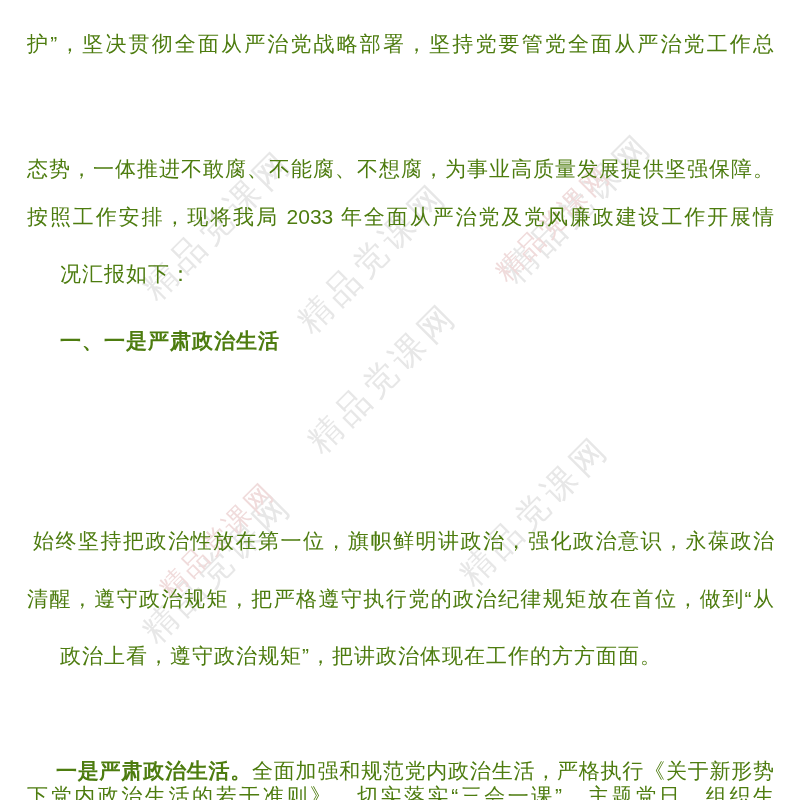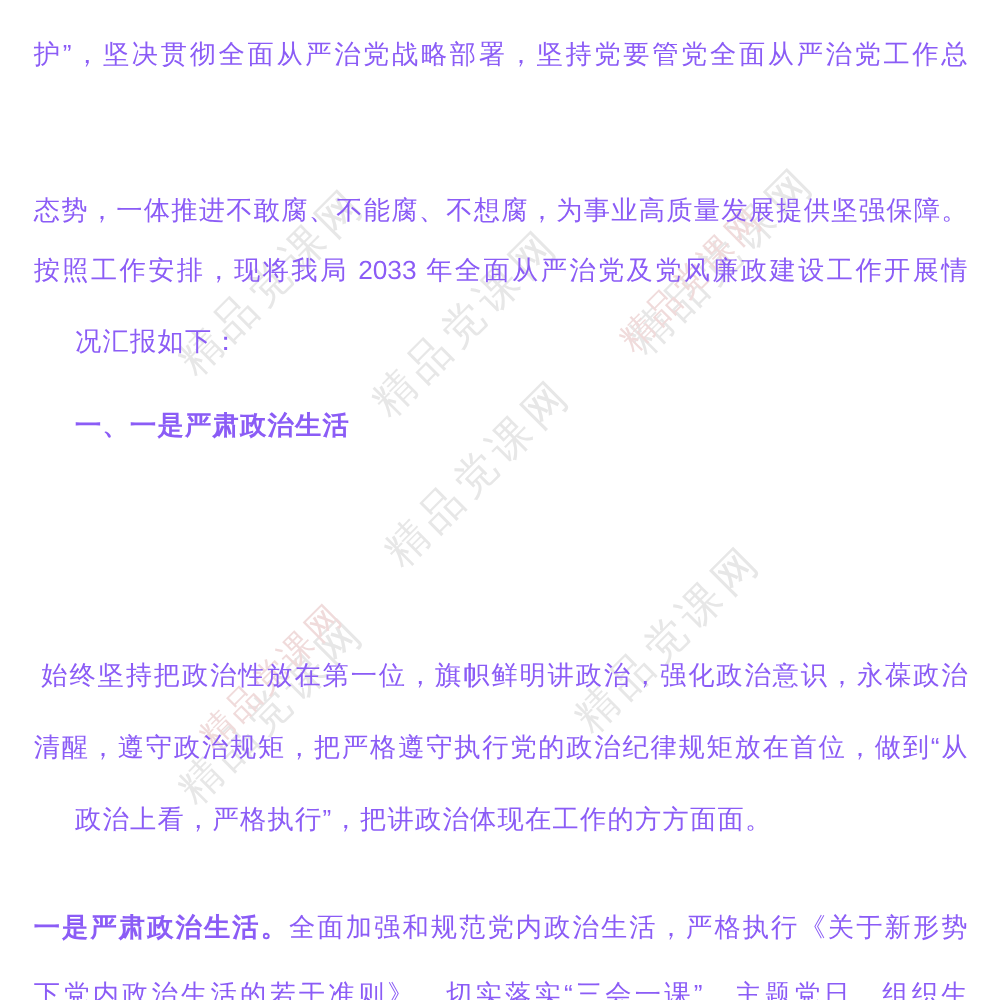--- a/index.html
+++ b/index.html
@@ -47,21 +47,21 @@
     inset: 0;
     z-index: 1;
   }
   .line {
     position: absolute;
     left: 27px;
     right: 26px;
     height: 30px;
     line-height: 30px;
     font-size: 21px;
-    color: #8b5cf6;
+    color: #4d7c0f;
     white-space: normal;
   }
   .just {
     text-align: justify;
     text-align-last: justify;
     text-justify: inter-character;
   }
   .plain {
     text-align: left;
     letter-spacing: 1px;
@@ -93,21 +93,21 @@
     <div class="line just" style="top:29px;">护”，坚决贯彻全面从严治党战略部署，坚持党要管党全面从严治党工作总</div>
     <div class="line just" style="top:154px;">态势，一体推进不敢腐、不能腐、不想腐，为事业高质量发展提供坚强保障。</div>
     <div class="line just" style="top:202px;">按照工作安排，现将我局 2033 年全面从严治党及党风廉政建设工作开展情</div>
     <div class="line plain" style="top:259px;">况汇报如下：</div>
 
     <div class="line plain bold" style="top:326px;">一、一是严肃政治生活</div>
 
 
     <div class="line just indent1" style="top:526px;">始终坚持把政治性放在第一位，旗帜鲜明讲政治，强化政治意识，永葆政治</div>
     <div class="line just" style="top:584px;">清醒，遵守政治规矩，把严格遵守执行党的政治纪律规矩放在首位，做到“从</div>
-    <div class="line plain" style="top:641px;">政治上看，严格执行”，把讲政治体现在工作的方方面面。</div>
+    <div class="line plain" style="top:641px;">政治上看，遵守政治规矩”，把讲政治体现在工作的方方面面。</div>
 
-    <div class="line just" style="top:728px;">
+    <div class="line just" style="top:756px;margin-left:29px;">
       <span class="bold">一是严肃政治生活。</span><span>全面加强和规范党内政治生活，严格执行《关于新形势</span>
     </div>
     <div class="line just" style="top:781px;">下党内政治生活的若干准则》，切实落实“三会一课”、主题党日、组织生</div>
 
   </div>
 </div>
 
 </body></html>

